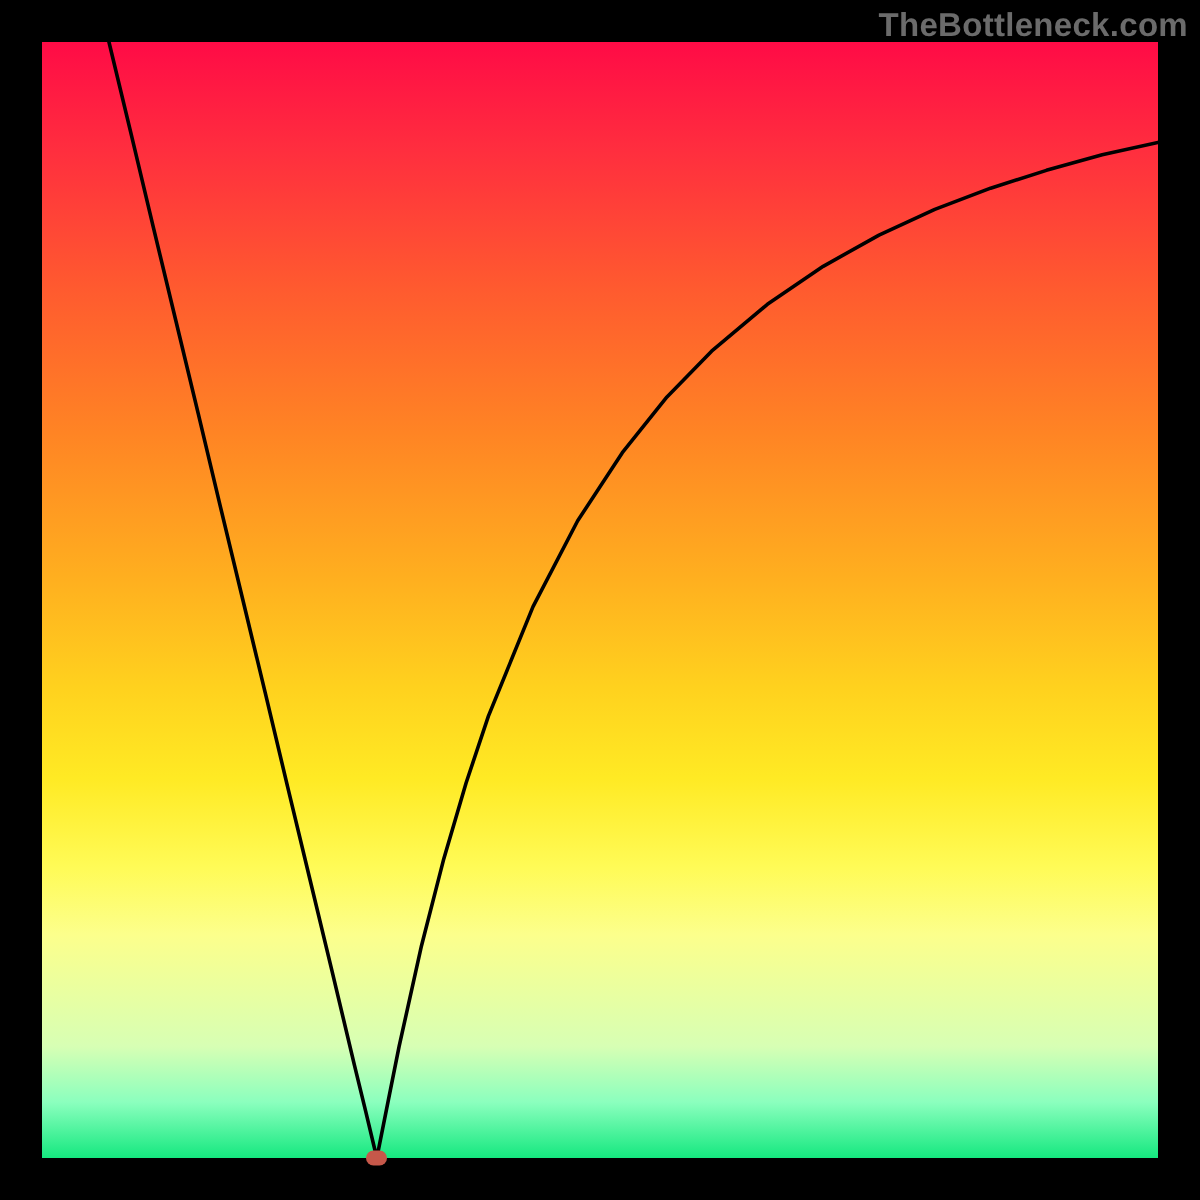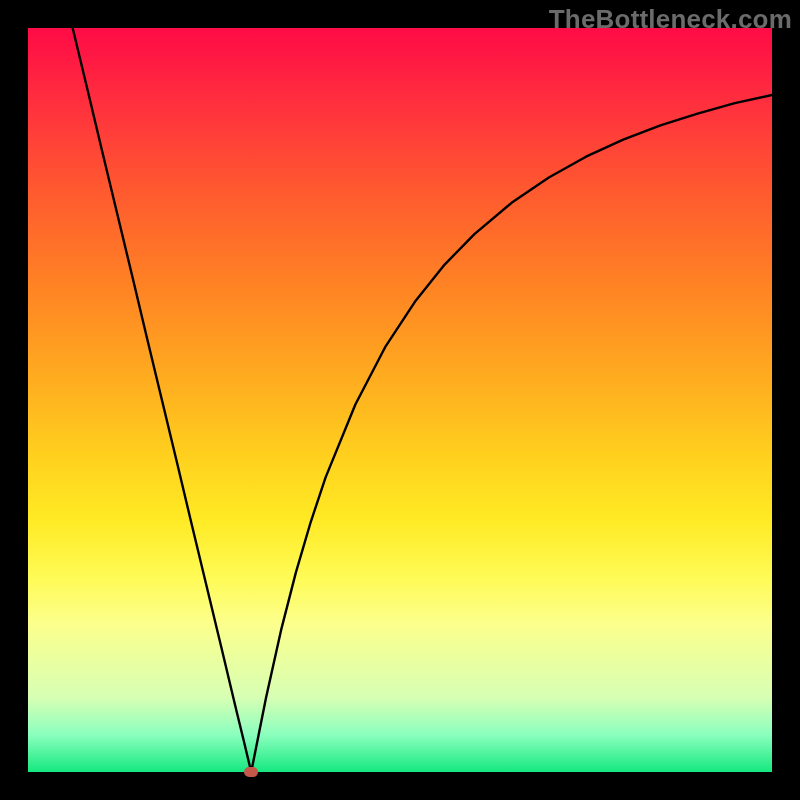--- a/index.html
+++ b/index.html
@@ -29,21 +29,21 @@
       #d7ffb4 90%,
       #8bffbe 95%,
       #15e87f 100%
     );
   }
   .watermark {
     position: absolute;
     top: 4px;
     right: 8px;
     font-family: Arial, Helvetica, sans-serif;
-    font-size: 26px;
+    font-size: 22px;
     font-weight: 600;
     color: #6b6b6b;
     letter-spacing: 0.2px;
     user-select: none;
   }
   svg.curve {
     position: absolute;
     inset: 0;
     width: 100%;
     height: 100%;

